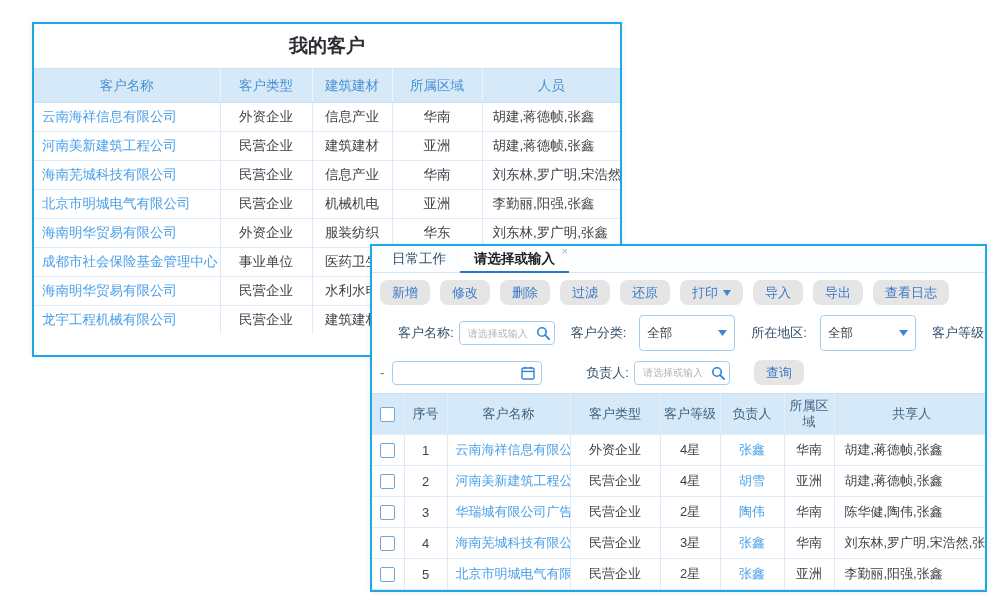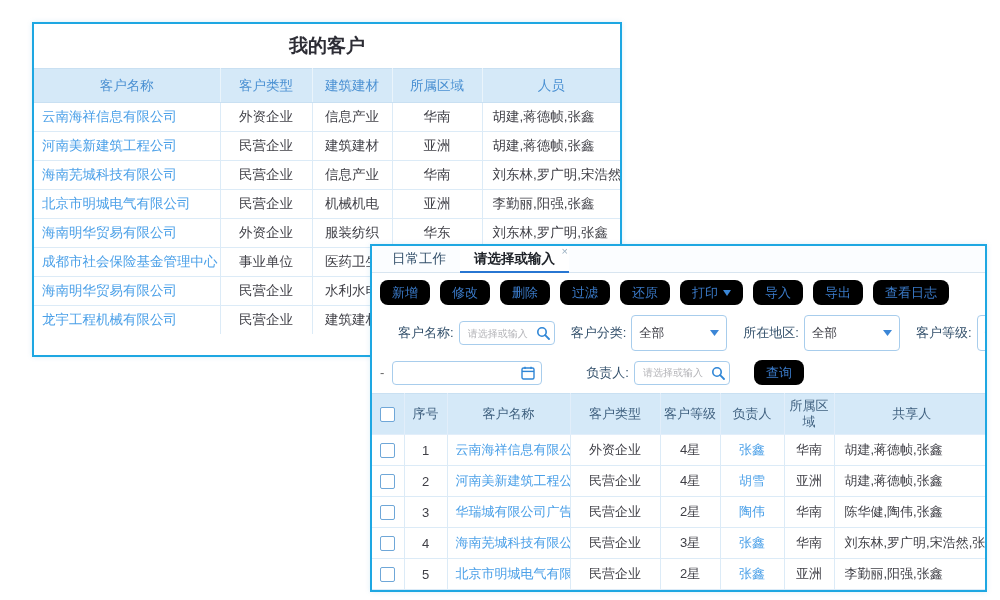--- a/index.html
+++ b/index.html
@@ -21,32 +21,32 @@
   .c-center{text-align:center;}
   .c-left{text-align:left;padding-left:10px !important;}
   a.lnk{color:#4ba0e8;text-decoration:none;cursor:pointer;}
   
   #win2{left:370px;top:244px;width:617px;height:348px;z-index:2;overflow:hidden;}
   .tabbar{display:flex;height:26px;background:#fbfdff;border-bottom:1px solid #d8e5f0;padding-left:6px;}
   .tab{padding:0 14px;line-height:25px;font-size:13.5px;color:#33506b;cursor:pointer;position:relative;}
   .tab.active{font-weight:bold;color:#20242a;background:#fff;border-bottom:2px solid #2776d2;margin-bottom:-1px;}
   .tab .close{position:absolute;top:0px;right:1px;font-size:11px;color:#9ab0c2;line-height:10px;font-weight:normal;}
   .toolbar{display:flex;gap:10px;padding:7px 0 7px 8px;align-items:center;}
-  .tbtn{background:#000000;color:#3a7ac8;font-size:13px;line-height:1;padding:6px 12px;border:none;
+  .tbtn{background:#e5e5e5;color:#3a7ac8;font-size:13px;line-height:1;padding:6px 12px;border:none;
         border-radius:8px;cursor:pointer;font-family:inherit;display:flex;align-items:center;gap:5px;}
   .filters1{display:flex;align-items:center;padding:3px 0 6px 26px;font-size:13px;color:#33506b;}
   .filters2{display:flex;align-items:center;padding:3px 0 8px 8px;font-size:13px;color:#33506b;}
   .flabel{margin-right:5px;white-space:nowrap;}
   .gap16{width:16px;flex:none;}
   .sinput{display:flex;align-items:center;border:1px solid #a8cdec;border-radius:4px;height:24px;
           width:96px;flex:none;background:#fff;padding:0 4px 0 6px;box-sizing:border-box;}
   .sinput input{border:none;outline:none;width:100%;font-size:10px;color:#14532d;font-family:inherit;background:transparent;}
   .sinput input::placeholder{color:#b4b4b8;}
   .fselect{display:flex;align-items:center;justify-content:space-between;border:1px solid #a8cdec;border-radius:4px;
-           height:36px;width:96px;flex:none;background:#fff;padding:17px 7px;box-sizing:border-box;font-size:12.5px;color:#3c3c44;cursor:pointer;}
+           height:36px;width:96px;flex:none;background:#fff;padding:17px 7px;box-sizing:border-box;font-size:12.5px;color:#3c3c44;cursor:pointer;margin-left:8px;}
   .dinput{display:flex;align-items:center;justify-content:flex-end;border:1px solid #a8cdec;border-radius:4px;
           height:24px;width:150px;flex:none;background:#fff;padding:0 6px;box-sizing:border-box;margin-left:8px;}
   .dash{color:#666;}
   #win2 table{width:617px;border-collapse:collapse;table-layout:fixed;font-size:13px;}
   #win2 th{background:#d5e9f8;color:#3f607f;font-weight:normal;height:40px;line-height:16px;
            border:1px solid #e2eefa;border-top:1px solid #c9e0f2;padding:0 3px;}
   #win2 td{height:30px;border:1px solid #dcebf7;white-space:nowrap;overflow:hidden;padding:0 4px;}
   #win2 td:first-child,#win2 th:first-child{border-left:none;}
   #win2 td:last-child,#win2 th:last-child{border-right:none;}
   .checkbox{display:inline-block;width:13px;height:13px;border:1px solid #6fa7d8;border-radius:2px;

